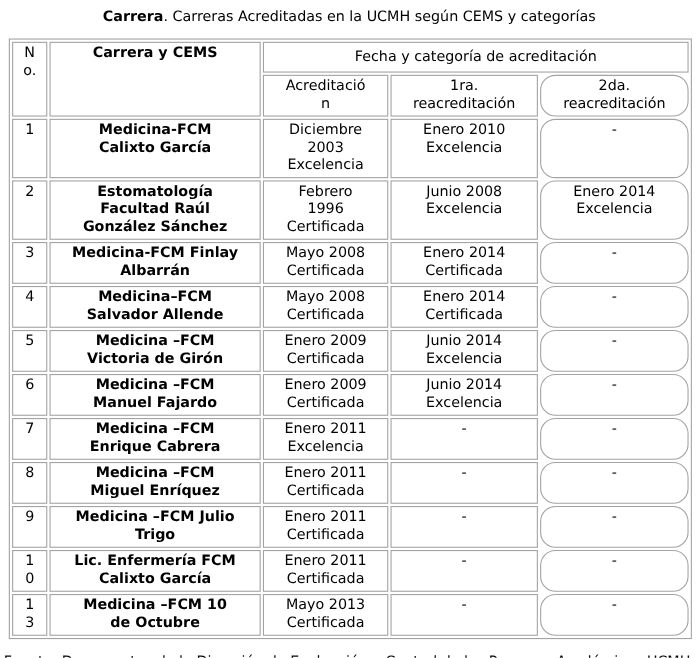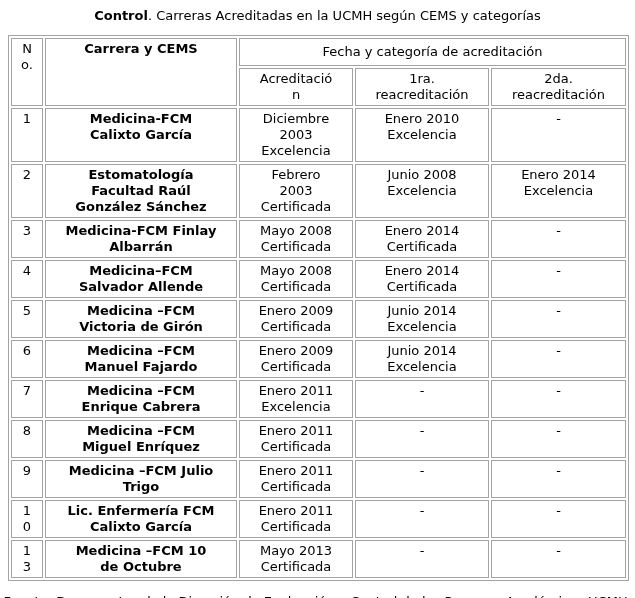--- a/index.html
+++ b/index.html
@@ -37,36 +37,36 @@
     text-align: center;
     font-weight: normal;
     line-height: 16px;
     overflow: hidden;
   }
   
   .c-no      { padding: 2px 8px; }
   .c-carrera { padding: 2px 18.75px; font-weight: bold; }
   .c-acred   { padding: 2px 14px; }
   .c-p1      { padding: 2px 10px; }
-  .c-p2      { padding: 2px 10px; }
+  .c-p2      { padding: 2px 10px; border-radius: 14px; }
   .h-group   { padding: 5px 4px; margin-top: 40px; }
   .h-acred   { padding: 2px 17px; }
   .break-chars { word-break: break-all; margin-left: 32px; }
 
   .source {
     margin-top: 13px;
     text-align: center;
     line-height: 16px;
   }
 </style>
 </head>
 <body>
 
 <div class="caption">
-  <span class="bold">Control</span><span>. Carreras Acreditadas en la UCMH según CEMS y categorías</span>
+  <span class="bold">Carrera</span><span>. Carreras Acreditadas en la UCMH según CEMS y categorías</span>
 </div>
 
 <table class="acc">
   <colgroup>
     <col style="width:32px">
     <col style="width:192px">
     <col style="width:114px">
     <col style="width:134px">
     <col style="width:135px">
   </colgroup>
@@ -86,21 +86,21 @@
       <tr>
         <td class="c-no break-chars">1</td>
         <td class="c-carrera">Medicina-FCM Calixto García</td>
         <td class="c-acred">Diciembre 2003 Excelencia</td>
         <td class="c-p1">Enero 2010 Excelencia</td>
         <td class="c-p2">-</td>
       </tr>
       <tr>
         <td class="c-no break-chars">2</td>
         <td class="c-carrera">Estomatología Facultad Raúl González Sánchez</td>
-        <td class="c-acred">Febrero 2003 Certificada</td>
+        <td class="c-acred">Febrero 1996 Certificada</td>
         <td class="c-p1">Junio 2008 Excelencia</td>
         <td class="c-p2">Enero 2014 Excelencia</td>
       </tr>
       <tr>
         <td class="c-no break-chars">3</td>
         <td class="c-carrera">Medicina-FCM Finlay Albarrán</td>
         <td class="c-acred">Mayo 2008 Certificada</td>
         <td class="c-p1">Enero 2014 Certificada</td>
         <td class="c-p2">-</td>
       </tr>

